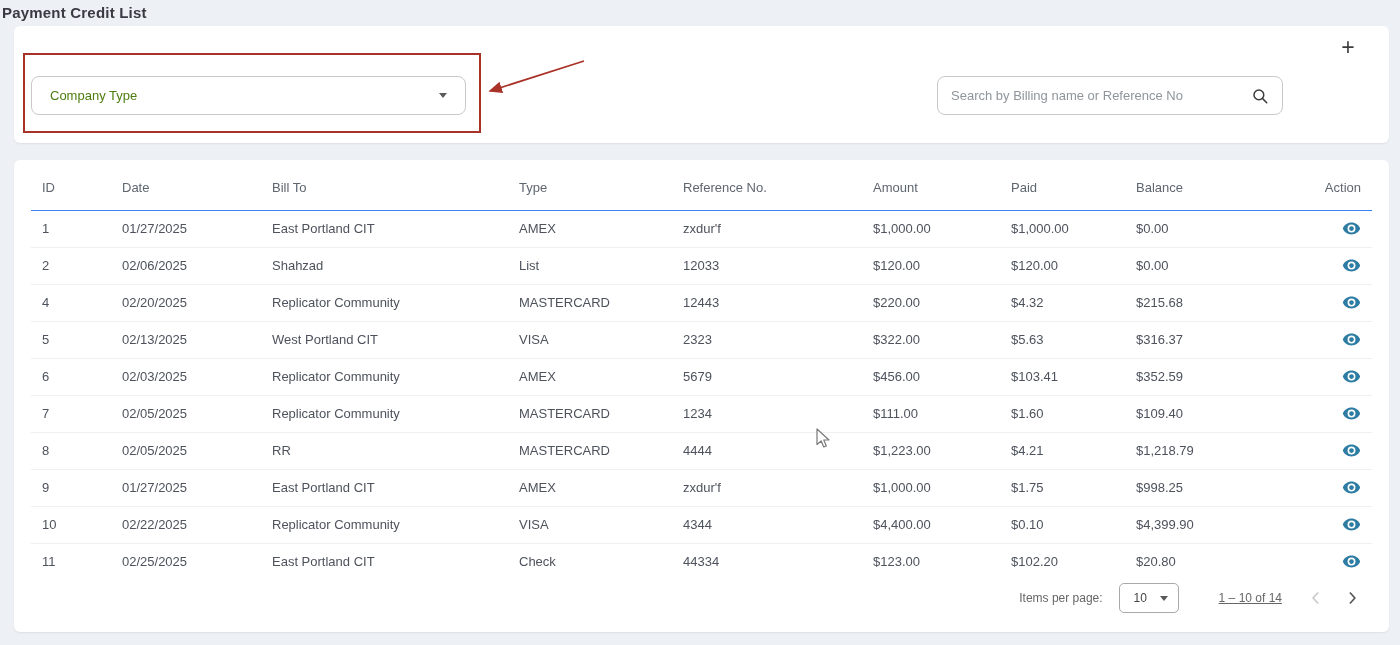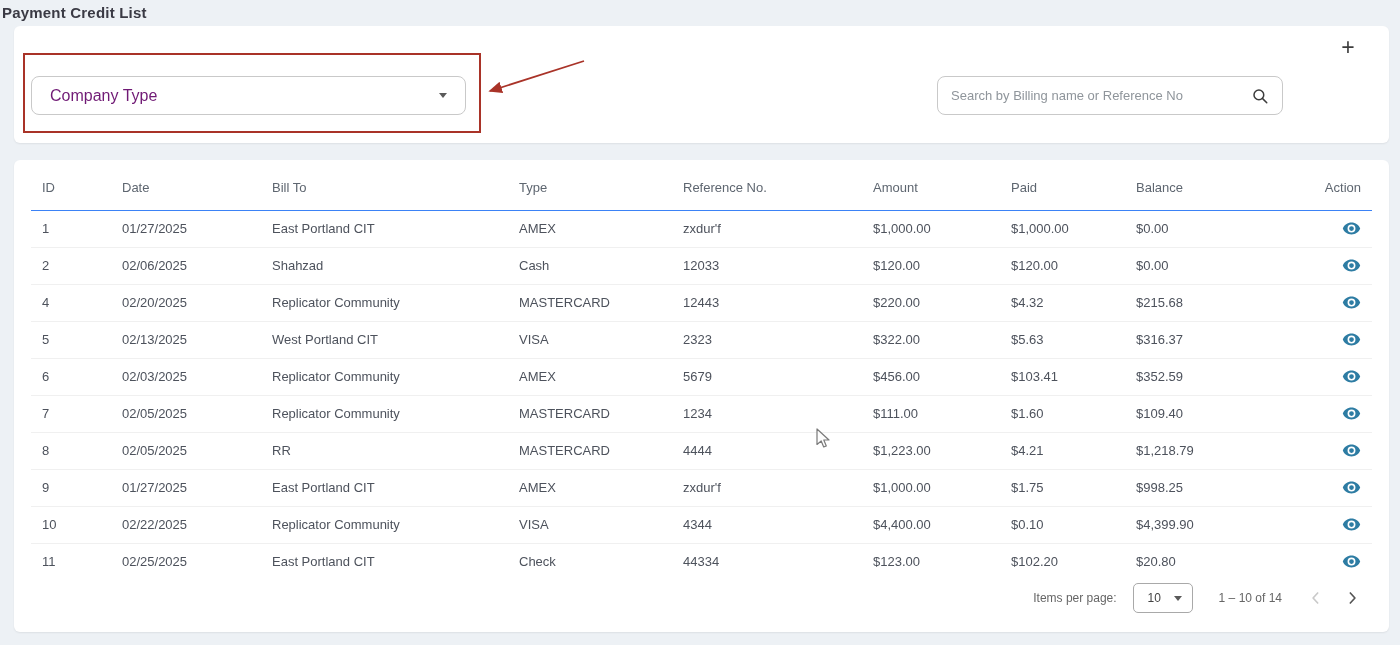--- a/index.html
+++ b/index.html
@@ -26,21 +26,21 @@
     border:2px solid #a93328; pointer-events:none;
   }
   .annotation-arrow { position:absolute; left:472px; top:52px; width:120px; height:48px; pointer-events:none; }
 
   .select-field {
     position:absolute; left:17px; top:50px; width:435px; height:39px;
     border:1px solid #c9c9c9; border-radius:8px; background:#fff;
     display:flex; align-items:center; justify-content:space-between;
     padding:0 18px; cursor:pointer;
   }
-  .select-field .label { font-size:16px; color:#701a75; }
+  .select-field .label { font-size:13px; color:#4d7c0f; }
   .caret-down {
     width:0; height:0;
     border-left:4.5px solid transparent; border-right:4.5px solid transparent;
     border-top:5.5px solid #5a5a5a;
   }
 
   .add-button {
     position:absolute; right:28px; top:8px; width:26px; height:26px;
     font-size:23px; line-height:26px; text-align:center; color:#3c3c3c;
     cursor:pointer; user-select:none;
@@ -80,21 +80,21 @@
     position:absolute; right:25px; top:422px; height:32px;
     display:flex; align-items:center; font-size:12px; color:#666;
   }
   .pagination .per-page-label { margin-right:16px; }
   .page-size-select {
     width:60px; height:30px; border:1px solid #a9a9a9; border-radius:5px;
     display:flex; align-items:center; justify-content:space-between;
     padding:0 10px 0 14px; cursor:pointer; background:#fff;
   }
   .page-size-select .value { font-size:12px; color:#444; }
-  .range-label { margin-left:26px; }
+  .range-label { margin-left:40px;text-decoration:underline; }
   .pager-btns { display:flex; align-items:center; margin-left:22px; gap:12px; }
   .pager-btn { width:24px; height:24px; display:flex; align-items:center; justify-content:center; }
   .pager-btn.enabled { cursor:pointer; }
 
   .mouse-cursor { position:absolute; left:815px; top:428px; pointer-events:none; }
 </style>
 </head>
 <body>
 
 <div class="page-title">Payment Credit List</div>
@@ -166,21 +166,21 @@
           <td>$1,000.00</td>
           <td>$0.00</td>
           <td class="action-cell"><svg width="19" height="19" viewBox="0 0 24 24">
               <path fill="#2d7ca3" d="M12 4.5C7 4.5 2.7 7.6 1 12c1.7 4.4 6 7.5 11 7.5s9.3-3.1 11-7.5C21.3 7.6 17 4.5 12 4.5zm0 12.5a5 5 0 1 1 0-10 5 5 0 0 1 0 10zm0-8a3 3 0 1 0 0 6 3 3 0 0 0 0-6z"></path>
             </svg></td>
         </tr>
         <tr>
           <td>2</td>
           <td>02/06/2025</td>
           <td>Shahzad</td>
-          <td>Cash</td>
+          <td>List</td>
           <td>12033</td>
           <td>$120.00</td>
           <td>$120.00</td>
           <td>$0.00</td>
           <td class="action-cell"><svg width="19" height="19" viewBox="0 0 24 24">
               <path fill="#2d7ca3" d="M12 4.5C7 4.5 2.7 7.6 1 12c1.7 4.4 6 7.5 11 7.5s9.3-3.1 11-7.5C21.3 7.6 17 4.5 12 4.5zm0 12.5a5 5 0 1 1 0-10 5 5 0 0 1 0 10zm0-8a3 3 0 1 0 0 6 3 3 0 0 0 0-6z"></path>
             </svg></td>
         </tr>
         <tr>
           <td>4</td>

